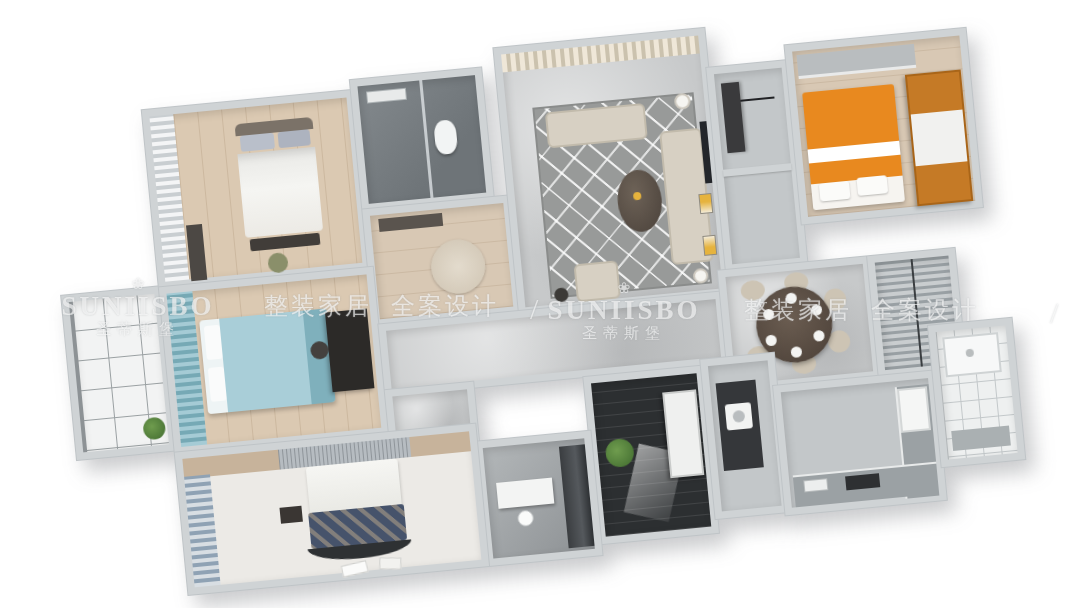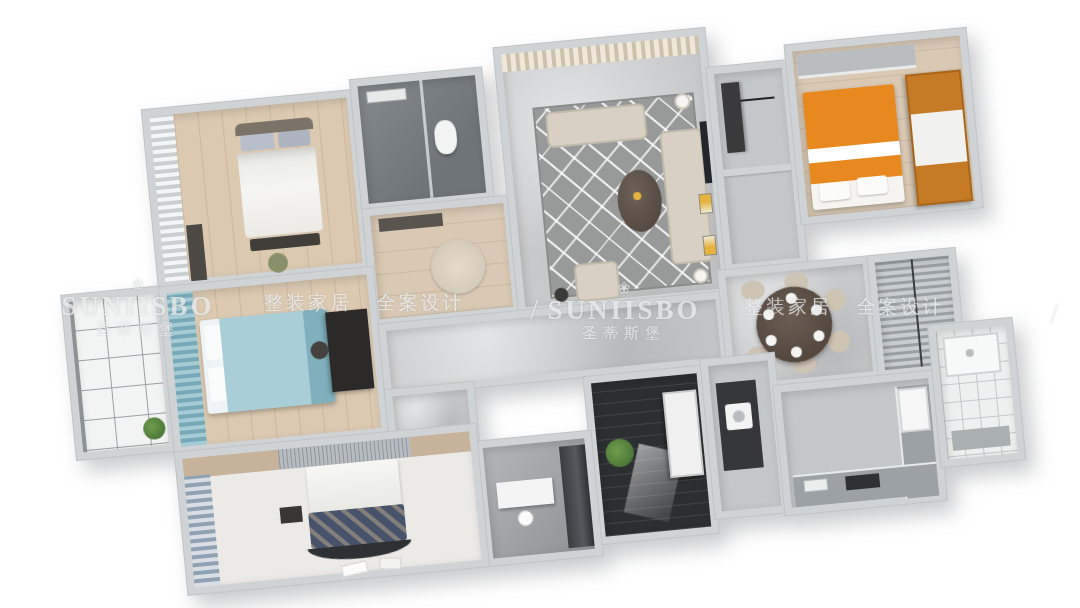--- a/index.html
+++ b/index.html
@@ -43,21 +43,21 @@
   .sofa{background:#d7d0c3;border:2px solid #c2bbac;border-radius:6px;}
   .round{border-radius:50%;}
   .wall-h{position:absolute;left:0;right:0;height:7px;background:#cfd3d5;box-shadow:0 1px 2px rgba(0,0,0,.2);}
   
   .wm{position:absolute;color:rgba(255,255,255,.62);
       text-shadow:0 0 2px rgba(150,155,158,.45);user-select:none;}
   .wm-brand{display:flex;flex-direction:column;align-items:center;line-height:1.05;}
   .wm-logo{font-size:15px;}
   .wm-latin{font-family:"Liberation Serif",serif;font-weight:bold;font-size:27px;letter-spacing:3px;}
   .wm-cn{font-size:15px;letter-spacing:6px;margin-top:2px;font-family:"Liberation Serif",serif;}
-  .wm-tag{font-size:19px;letter-spacing:3px;word-spacing:10px;font-family:Liberation Mono, monospace;}
+  .wm-tag{font-size:24px;letter-spacing:3px;word-spacing:10px;font-family:Liberation Serif, serif;}
   .wm-slash{font-size:30px;font-family:"Liberation Serif",serif;}
 </style>
 </head>
 <body>
 
 <div class="stage">
   <div class="plan">
 
     <div class="room f-whitetile" style="left:0;top:205px;width:100px;height:165px;">
       <div class="item round" style="left:62px;bottom:6px;width:22px;height:22px;background:radial-gradient(circle at 40% 40%,#6f9c4e,#3f6a2e);"></div>

